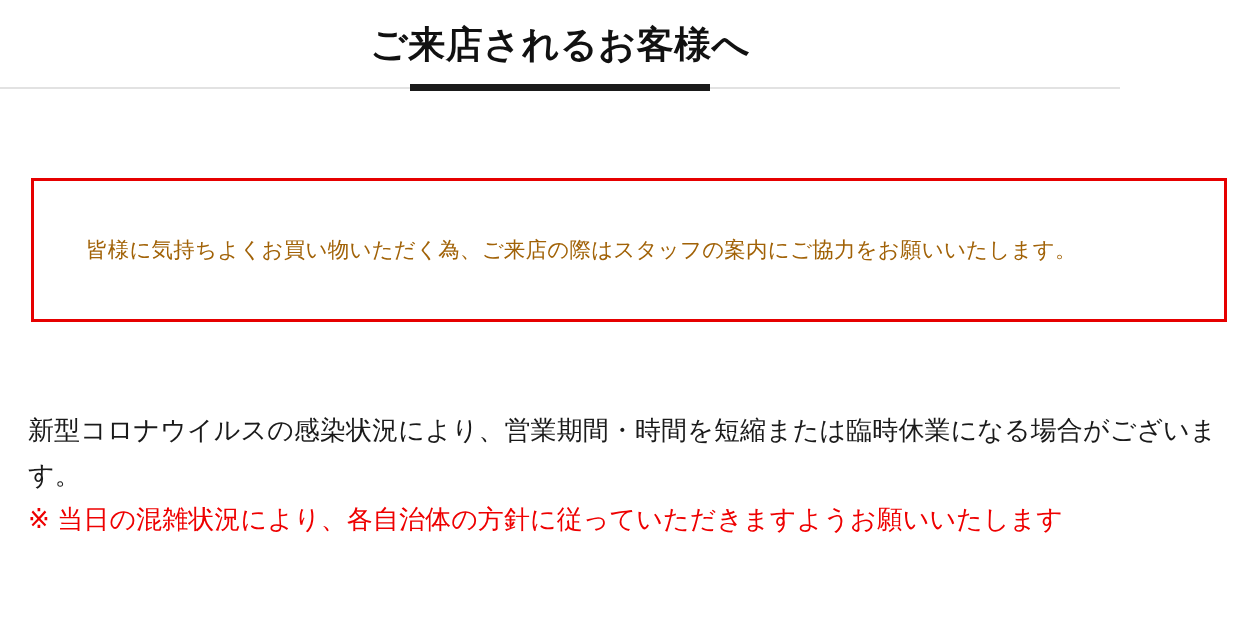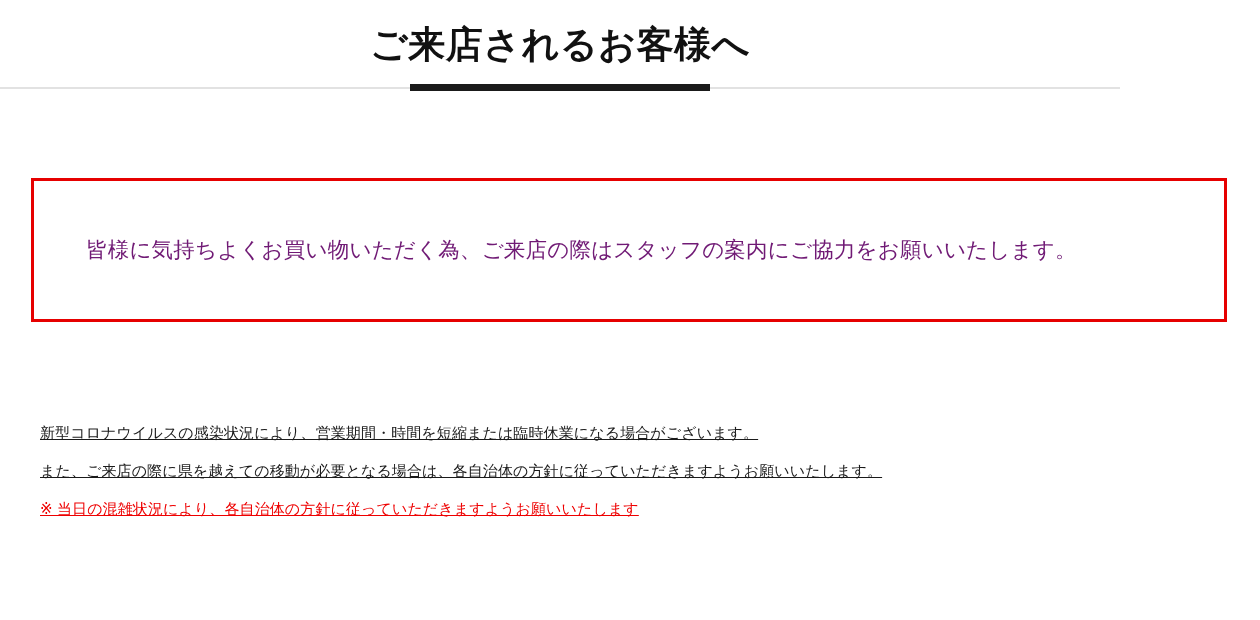--- a/index.html
+++ b/index.html
@@ -62,42 +62,41 @@
     top: 178px;
     width: 1196px;
     height: 144px;
     box-sizing: border-box;
     border: 3px solid #e60000;
     background: #ffffff;
     display: flex;
     align-items: center;
   }
   .notice-text {
-    color: #701a75;
+    color: #a16207;
     font-size: 21.5px;
     line-height: 1.5;
     padding: 0 52px;
     letter-spacing: 0.2px;
     white-space: nowrap;
   }
 
   
   .body-copy {
     position: absolute;
     left: 28px;
     top: 408px;
     width: 1205px;
   }
   .body-copy p {
-    margin: 12px;
-    font-size: 15px;
+    margin: 0;
+    font-size: 26px;
     line-height: 1.72;
     letter-spacing: 0.1px;
     color: #1a1a1a;
-    text-decoration: underline;
   }
   .body-copy p.note {
     color: #ee0000;
   }
 </style>
 </head>
 <body>
 
 <div class="page">
 
@@ -106,17 +105,16 @@
     <div class="title-rule"></div>
     <div class="title-underline"></div>
   </div>
 
   <div class="notice-box">
     <div class="notice-text">皆様に気持ちよくお買い物いただく為、ご来店の際はスタッフの案内にご協力をお願いいたします。</div>
   </div>
 
   <div class="body-copy">
     <p>新型コロナウイルスの感染状況により、営業期間・時間を短縮または臨時休業になる場合がございます。</p>
-    <p>また、ご来店の際に県を越えての移動が必要となる場合は、各自治体の方針に従っていただきますようお願いいたします。</p>
     <p class="note">※ 当日の混雑状況により、各自治体の方針に従っていただきますようお願いいたします</p>
   </div>
 
 </div>
 
 </body></html>

